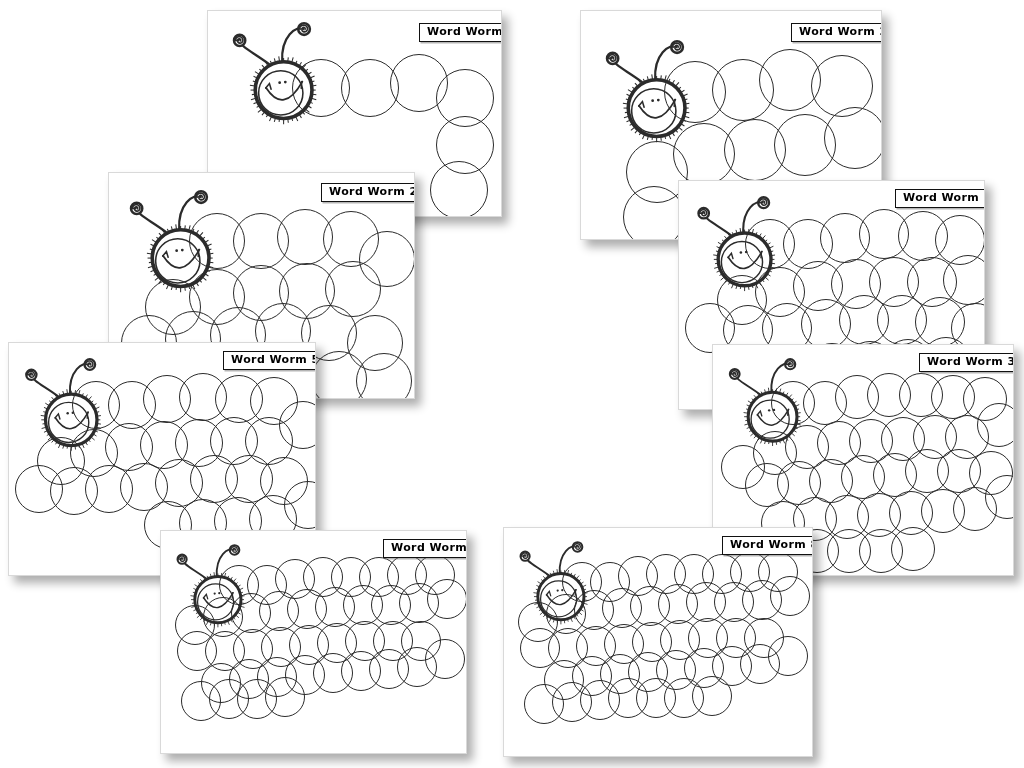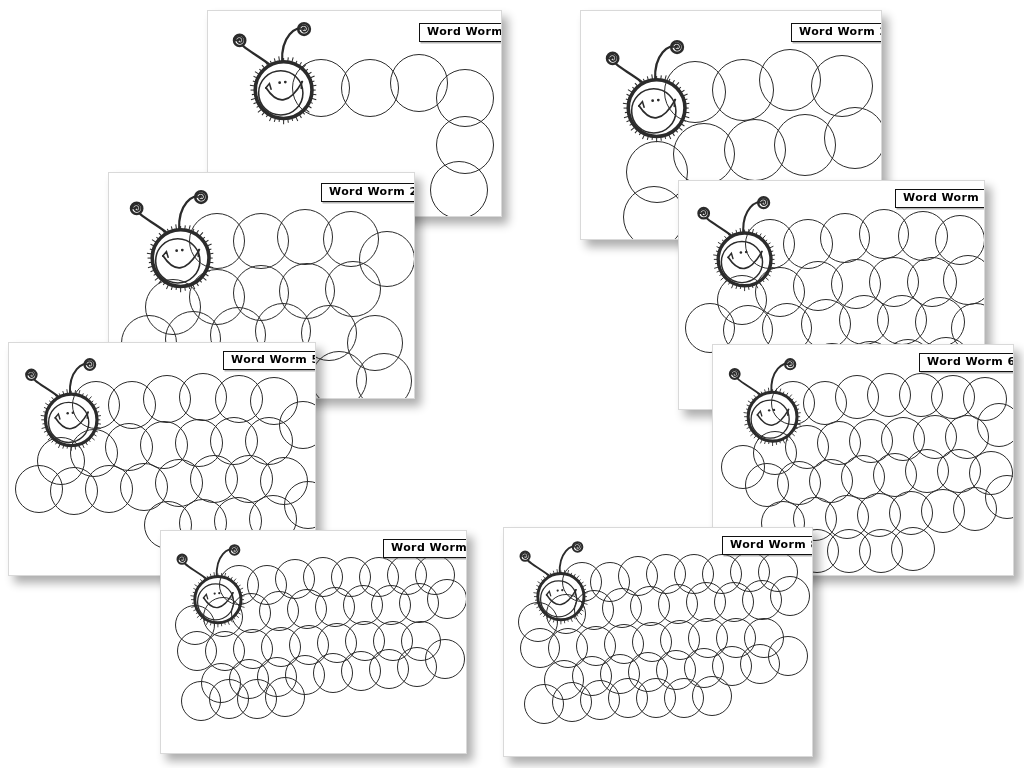--- a/index.html
+++ b/index.html
@@ -467,21 +467,21 @@
       <div class="dot" style="left: 208px; top: 144px; width: 44px; height: 44px; z-index: 174;"></div>
       <div class="dot" style="left: 176px; top: 146px; width: 44px; height: 44px; z-index: 173;"></div>
       <div class="dot" style="left: 144px; top: 148px; width: 44px; height: 44px; z-index: 172;"></div>
       <div class="dot" style="left: 112px; top: 150px; width: 44px; height: 44px; z-index: 171;"></div>
       <div class="dot" style="left: 80px; top: 152px; width: 44px; height: 44px; z-index: 170;"></div>
       <div class="dot" style="left: 48px; top: 156px; width: 44px; height: 44px; z-index: 169;"></div>
       <div class="dot" style="left: 82px; top: 184px; width: 44px; height: 44px; z-index: 168;"></div>
       <div class="dot" style="left: 114px; top: 184px; width: 44px; height: 44px; z-index: 167;"></div>
       <div class="dot" style="left: 146px; top: 184px; width: 44px; height: 44px; z-index: 166;"></div>
       <div class="dot" style="left: 178px; top: 182px; width: 44px; height: 44px; z-index: 165;"></div>
-      <div class="label" style="left: 206px; top: 8px; z-index: 300;">Word Worm 6</div>
+      <div class="label" style="left: 206px; top: 8px; z-index: 300;">Word Worm 3</div>
     </div>
     <div class="card" style="left: 8px; top: 342px; width: 306px; height: 232px; z-index: 6;">
       <div class="worm-head" style="left: 10px; top: 16px;">
   <svg width="105.30000000000001" height="93.6" viewBox="0 0 105.30000000000001 93.6">
     <g transform="translate(13.260000000000002,12.48)">
       <path d="M 25.615199999999998 24.679199999999998 C 10.685999999999996 13.610999999999997, 0.39000000000000057 9.75, -0.8970000000000056 3.3149999999999977" fill="none" stroke="#2b2b2b" stroke-width="2.03" stroke-linecap="round"></path>
       <path d="M 37.713 22.619999999999997 C 36.426 -0.5459999999999994, 50.583 -10.841999999999999, 57.5328 -6.981000000000002" fill="none" stroke="#2b2b2b" stroke-width="2.03" stroke-linecap="round"></path>
       <circle cx="-0.8970000000000056" cy="3.3149999999999977" r="5.07" fill="#ffffff" stroke="#2b2b2b" stroke-width="2.34"></circle>
       <path d="M -0.8970000000000056 3.3149999999999977 L -4.85 3.31 L -4.65 2.36 L -4.23 1.50 L -3.61 0.78 L -2.86 0.26 L -2.02 -0.05 L -1.14 -0.15 L -0.29 -0.02 L 0.48 0.31 L 1.13 0.80 L 1.62 1.43 L 1.94 2.14 L 2.06 2.89 L 1.99 3.63 L 1.75 4.31 L 1.35 4.88 L 0.84 5.33 L 0.26 5.63 L -0.37 5.76 L -0.99 5.73 L -1.56 5.56 L -2.05 5.26 L -2.44 4.85 L -2.70 4.38 L -2.83 3.88 L -2.83 3.38 L -2.71 2.92 L -2.48 2.52 L -2.18 2.20 L -1.81 1.99 L -1.43 1.88 L -1.05 1.87 L -0.70 1.96 L -0.40 2.12 L -0.17 2.35 L -0.01 2.61 L 0.06 2.88 L 0.06 3.15 L -0.01 3.38 L -0.13 3.57 L -0.29 3.71 L -0.46 3.79 L -0.63 3.81" fill="none" stroke="#2b2b2b" stroke-width="1.48"></path>
       <circle cx="57.5328" cy="-6.981000000000002" r="5.304" fill="#ffffff" stroke="#2b2b2b" stroke-width="2.34"></circle>

